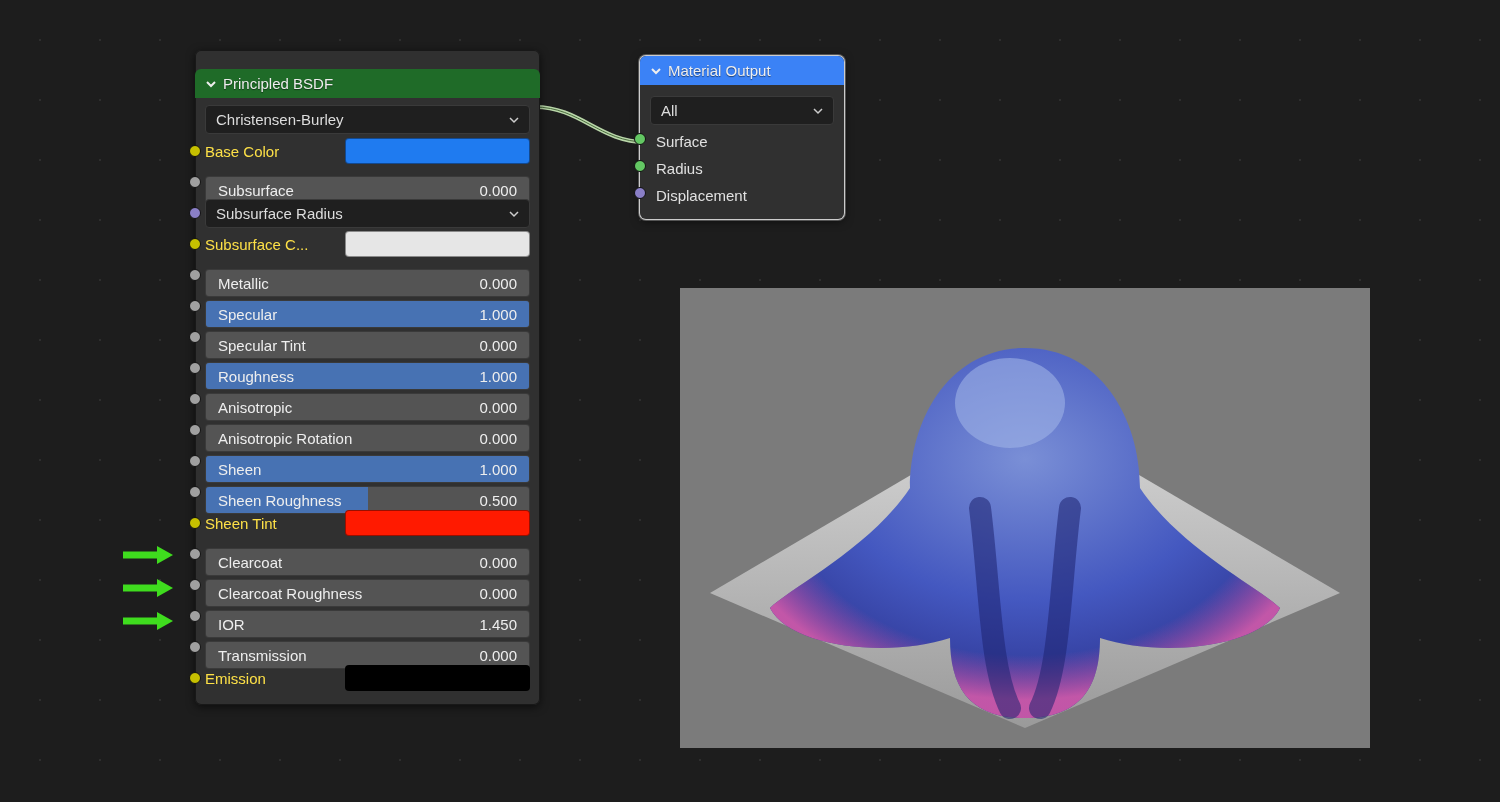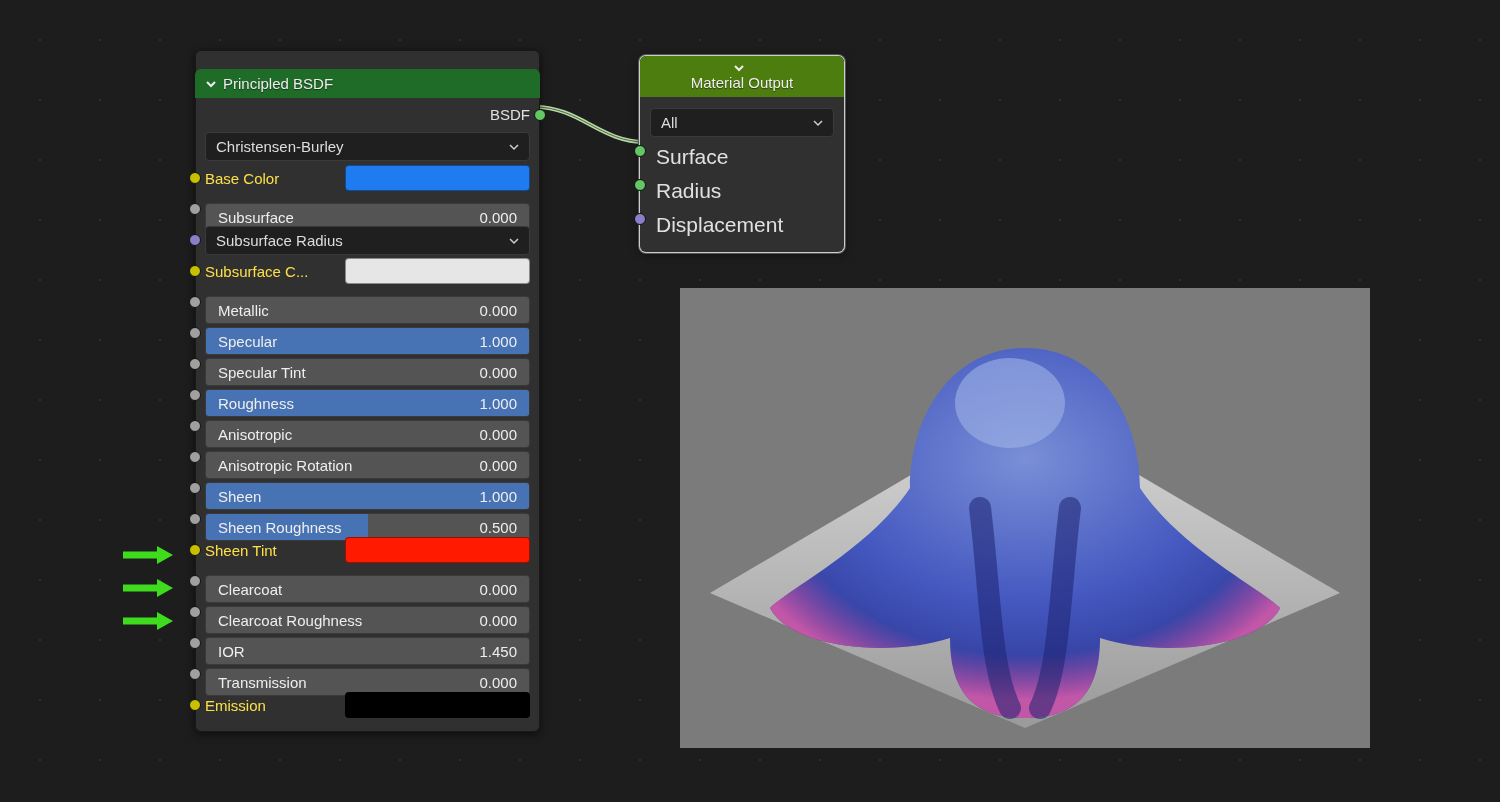--- a/index.html
+++ b/index.html
@@ -39,21 +39,21 @@
   .node-header {
     display: flex;
     align-items: center;
     padding: 6px 10px;
     border-radius: 6px 6px 0 0;
     font-size: 15px;
     color: #eee;
     text-shadow: 0 1px 1px rgba(0,0,0,0.5);
   }
   #bsdf-node .node-header { background: #1f6b28; margin-top: 19px; }
-  #output-node .node-header { background: #4d7c0f; flex-direction: column; }
+  #output-node .node-header { background: #3b82f6; }
   .node-header .chev {
     margin-right: 6px;
     display: inline-flex;
   }
   .chev svg { width: 12px; height: 12px; }
 
   .node-body { padding: 4px 10px 10px 10px; }
 
   .output-row {
     display: flex;
@@ -165,21 +165,21 @@
     left: 640px;
     top: 56px;
     width: 204px;
     box-shadow: 0 0 0 1px #ccc, 0 0 0 2px #555, 0 2px 10px rgba(0,0,0,0.6);
   }
   #output-node .node-body { padding: 8px 10px 10px 10px; }
   #output-node .in-row {
     display: flex;
     padding: 5px 0;
     position: relative;
-    font-size: 21px;
+    font-size: 15px;
   }
   #output-node .in-row .sock {
     position: absolute;
     left: -16px;
   }
   #output-node .in-row span { padding-left: 6px; }
 
   
   #noodle {
     position: absolute;
@@ -214,24 +214,20 @@
 <div id="bsdf-node" class="node">
   <div class="node-header">
     <span class="chev">
       <svg viewBox="0 0 12 12">
           <path d="M2 4 L6 8 L10 4" stroke="#eee" stroke-width="2" fill="none"></path>
         </svg>
     </span>
     <span>Principled BSDF</span>
   </div>
   <div class="node-body">
-    <div class="output-row">
-      <span>BSDF</span>
-      <span class="sock green"></span>
-    </div>
 
     <div class="dropdown">
       <span>Christensen-Burley</span>
       <span class="dd-chev">
         <svg viewBox="0 0 10 10">
             <path d="M1 3 L5 7 L9 3" stroke="#ccc" stroke-width="1.5" fill="none"></path>
           </svg>
       </span>
     </div>
 

